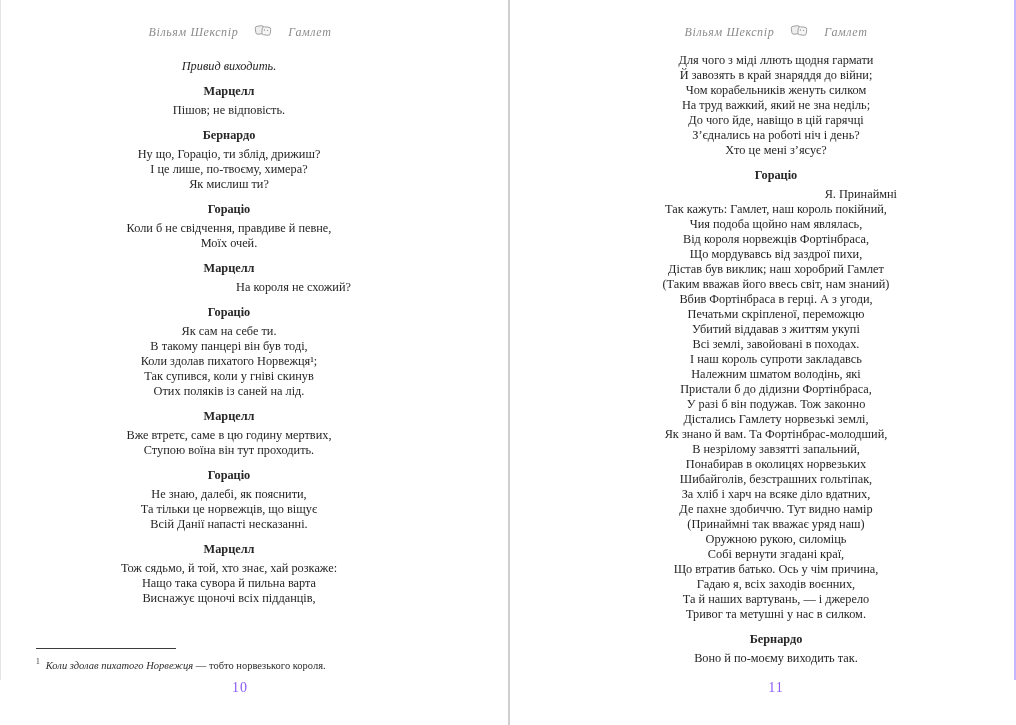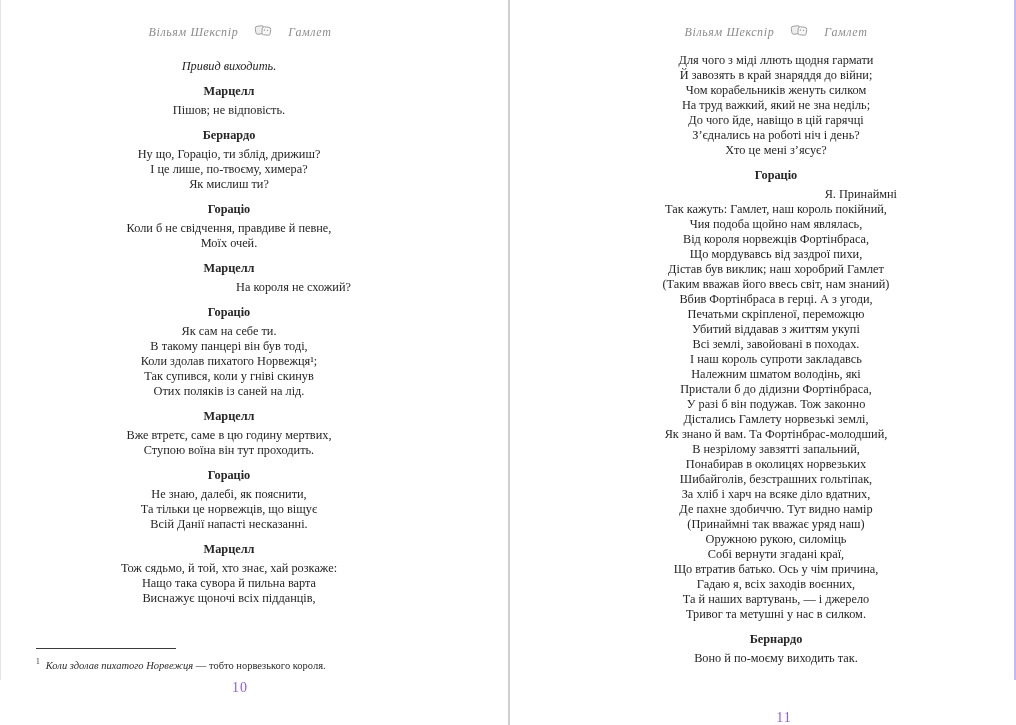--- a/index.html
+++ b/index.html
@@ -66,21 +66,21 @@
   .footnote-text sup { font-size:7.5px; margin-right:6px; }
   .fn-lead { font-style:italic; }
 
   .page-number {
     position:absolute; top:680px;
     text-align:center;
     font-size:14px; color:#8b5cf6;
     letter-spacing:1px;
   }
   .page-left  .page-number { left:117px; width:244px; }
-  .page-right .page-number { left:153px; width:242px;margin-top:30px; }
+  .page-right .page-number { left:145px; width:242px; }
 </style>
 </head>
 <body>
 
 <div class="spread">
 
   <section class="page page-left">
     <header class="running-head">
       <span>Вільям Шекспір</span>
       <span class="orn">

